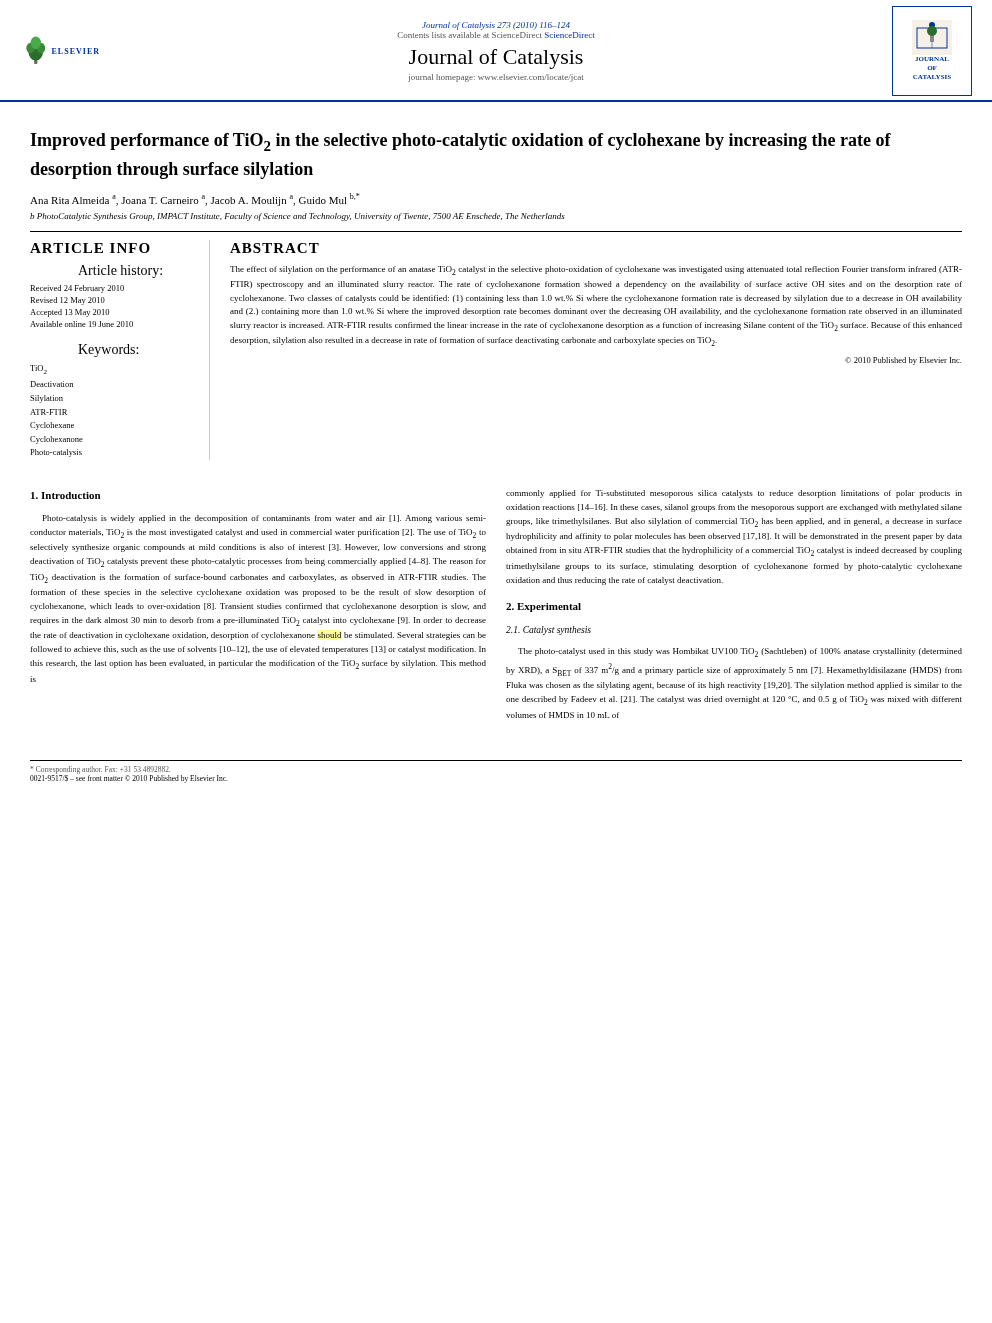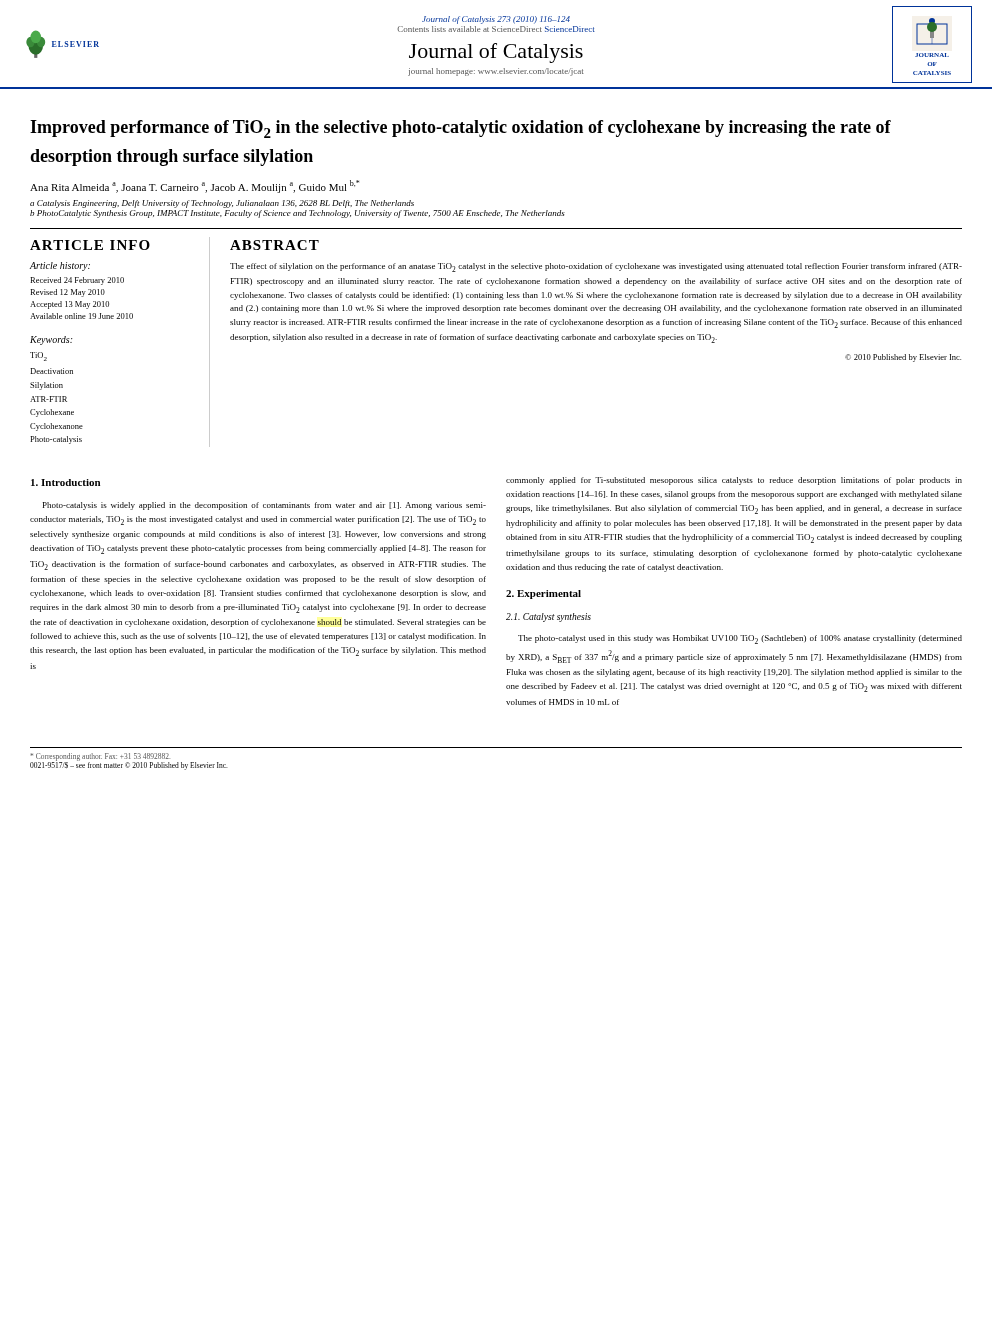--- a/index.html
+++ b/index.html
@@ -51,26 +51,26 @@
       height: 50px;
     }
     .elsevier-text {
       font-size: 8px;
       color: #003399;
       font-weight: bold;
       letter-spacing: 1px;
     }
     .journal-logo-box {
       width: 80px;
-      height: 77px;
+      height: 90px;
       border: 1.5px solid #003399;
       display: flex;
       flex-direction: column;
       align-items: center;
-      justify-content: flex-end;
+      justify-content: center;
       padding: 4px;
     }
     .journal-logo-title {
       font-size: 7px;
       font-weight: bold;
       color: #003399;
       text-align: center;
       line-height: 1.3;
     }
     .sciencedirect-link {
@@ -135,24 +135,24 @@
 
     .section-title-small {
       font-size: 15px;
       font-weight: bold;
       color: #000;
       text-transform: uppercase;
       letter-spacing: 1px;
       margin-bottom: 6px;
     }
     .info-label {
-      font-size: 10px;
-      font-style: italic;
+      font-size: 14px;
       color: #000;
       margin-bottom: 4px;
+      margin-left: 48px;
     }
     .info-date {
       font-size: 8.5px;
       color: #000;
       margin-bottom: 2px;
     }
     .keywords-list {
       font-size: 8.5px;
       color: #000;
       line-height: 1.6;
@@ -271,21 +271,20 @@
 
   <div class="article-title">
     <span>Improved performance of TiO</span><sub>2</sub><span> in the selective photo-catalytic oxidation of cyclohexane by increasing the rate of desorption through surface silylation</span>
   </div>
 
   <div class="authors">
     Ana Rita Almeida <sup>a</sup>, Joana T. Carneiro <sup>a</sup>, Jacob A. Moulijn <sup>a</sup>, Guido Mul <sup>b,*</sup>
   </div>
 
   <div class="affiliations">
-    <div>a Catalysis Engineering, Delft University of Technology, Julianalaan 136, 2628 BL Delft, The Netherlands</div>
     <div>b PhotoCatalytic Synthesis Group, IMPACT Institute, Faculty of Science and Technology, University of Twente, 7500 AE Enschede, The Netherlands</div>
   </div>
 
   <div class="two-col">
 
     <div class="article-info">
       <div class="section-title-small">ARTICLE INFO</div>
       <div class="info-label">Article history:</div>
       <div class="info-date">Received 24 February 2010</div>
       <div class="info-date">Revised 12 May 2010</div>

